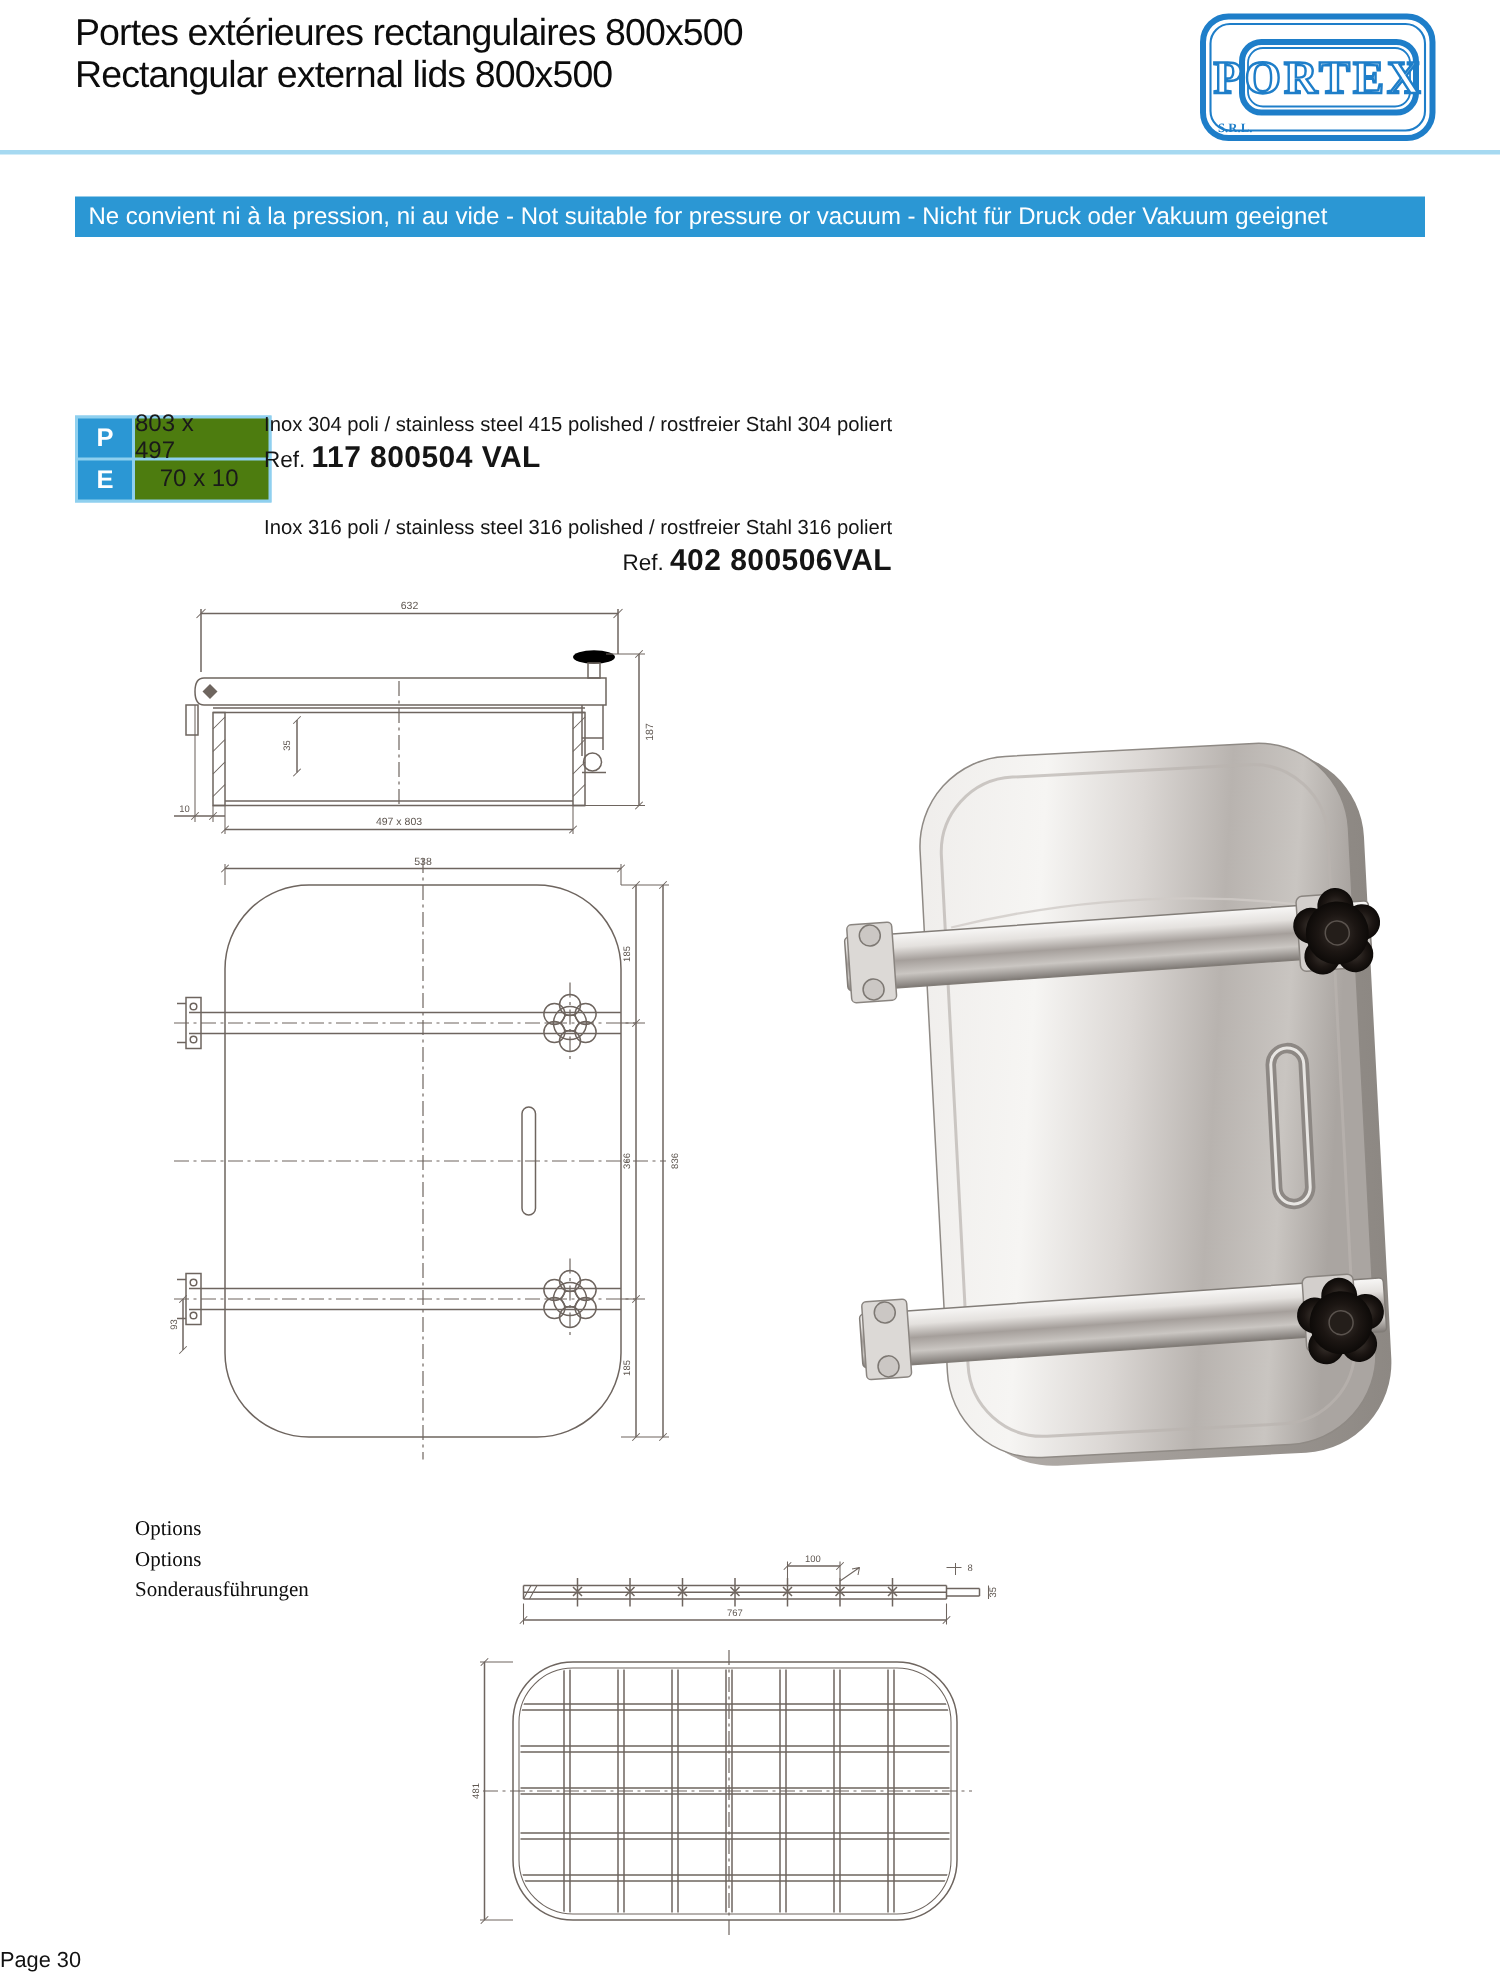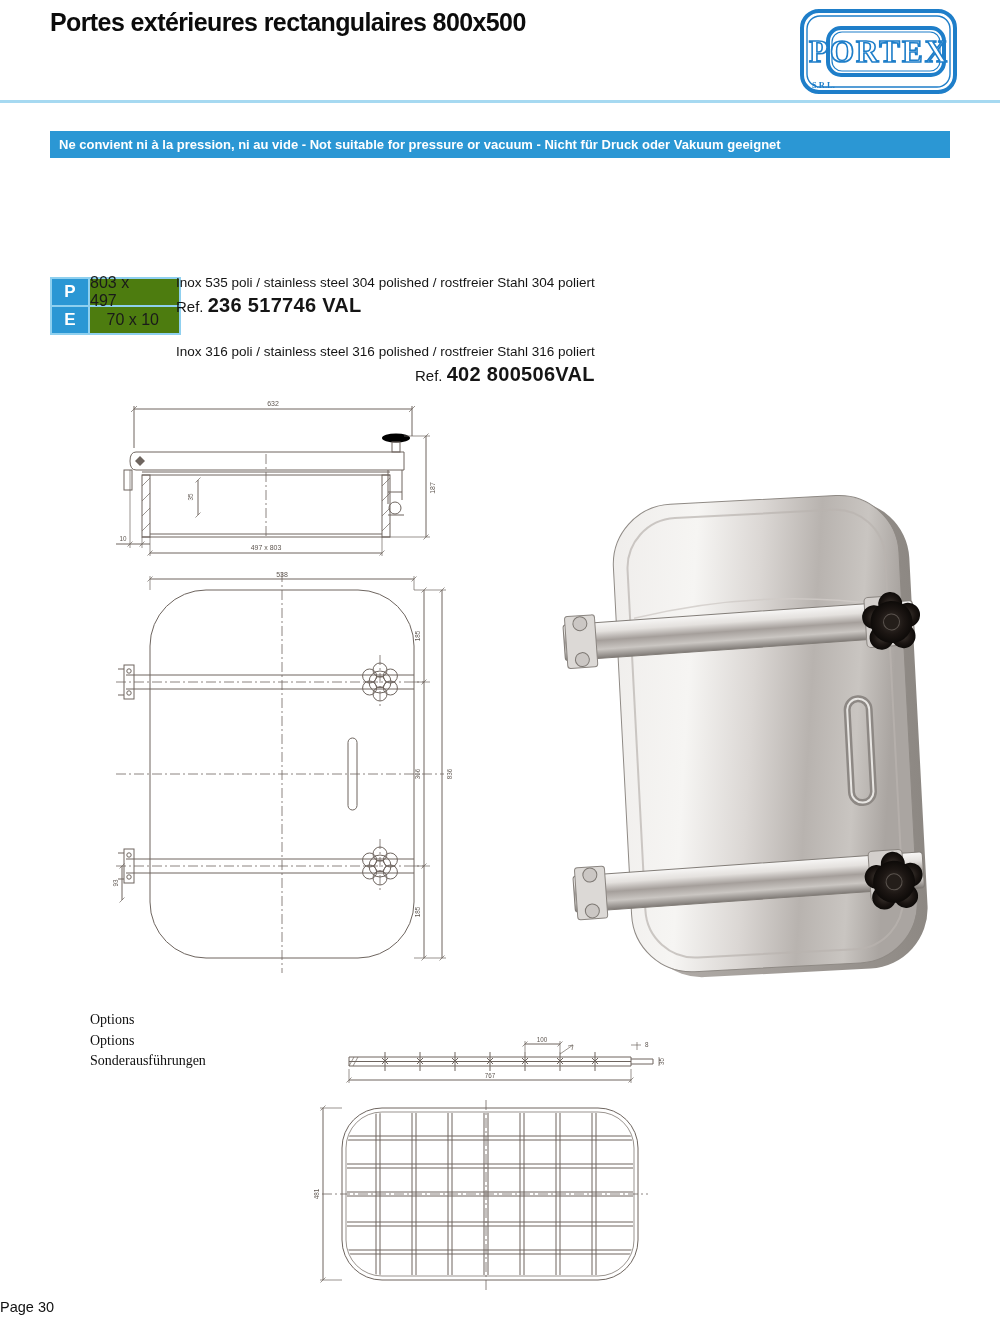--- a/index.html
+++ b/index.html
@@ -1,29 +1,29 @@
 <!DOCTYPE html>
 <html><head>
 <meta charset="utf-8">
 <style>
   html,body{margin:0;padding:0;background:#ffffff;}
   .page{position:relative;width:1000px;height:1324px;background:#fff;
         font-family:"Liberation Sans",sans-serif;overflow:hidden;color:#111;}
 
   
-  .titles{position:absolute;left:50px;top:8px;font-weight:700;font-size:25px;
+  .titles{position:absolute;left:50px;top:8px;font-weight:400;font-size:25px;
           line-height:28px;letter-spacing:-0.6px;color:#0c0c0c;white-space:nowrap;}
 
   
   .logo-svg{position:absolute;left:798px;top:4px;}
 
   .cyan-rule{position:absolute;left:0;top:100px;width:1000px;height:3px;background:#a6d9f1;}
 
   .banner{position:absolute;left:50px;top:131px;width:900px;height:27px;background:#2b97d4;
-          color:#fff;font-size:13px;font-weight:700;display:flex;align-items:center;
+          color:#fff;font-size:16px;font-weight:400;display:flex;align-items:center;
           padding-left:9px;box-sizing:border-box;}
 
   .product-box{position:absolute;left:50px;top:190px;width:537px;background:#2b97d4;color:#fff;
           font-weight:700;font-size:15.5px;line-height:25.5px;padding:7px 0 7px 12px;
           box-sizing:border-box;}
 
   .spec-table{position:absolute;left:50px;top:277px;display:grid;
           grid-template-columns:36px 89px;grid-auto-rows:26px;gap:2px;
           background:#8fd0ef;border:2px solid #8fd0ef;}
   .spec-key{background:#2b97d4;color:#fff;font-weight:700;font-size:17px;
@@ -54,20 +54,21 @@
 
   .photo-svg{position:absolute;left:548px;top:462px;}
 </style>
 </head>
 <body>
 
 <div class="page">
 
   <div class="titles">
     <div>Portes extérieures rectangulaires 800x500</div>
+    <div>Rectangular external lids 800x500</div>
   </div>
 
   <svg class="logo-svg" width="162" height="96" viewBox="0 0 162 96">
     <rect x="4" y="7" width="153" height="81" rx="17" fill="none" stroke="#1e7ec9" stroke-width="4"></rect>
     <rect x="9" y="12" width="143" height="71" rx="13" fill="none" stroke="#1e7ec9" stroke-width="1.4"></rect>
     <rect x="30" y="24" width="116" height="47" rx="13" fill="none" stroke="#1e7ec9" stroke-width="4"></rect>
     <rect x="34" y="28" width="108" height="39" rx="10" fill="none" stroke="#1e7ec9" stroke-width="1.2"></rect>
     <text x="81" y="58" text-anchor="middle" font-family="Liberation Serif, serif" font-weight="bold" font-size="31" letter-spacing="2" fill="#ffffff" stroke="#1e7ec9" stroke-width="1.6">PORTEX</text>
     <text x="14" y="84" font-family="Liberation Serif, serif" font-weight="bold" font-size="8.5" fill="#1e7ec9">S.R.L.</text>
   </svg>
@@ -80,24 +81,24 @@
 
 
   <div class="spec-table">
     <div class="spec-key">P</div>
     <div class="spec-val">803 x 497</div>
     <div class="spec-key">E</div>
     <div class="spec-val">70 x 10</div>
   </div>
 
   <div class="variant v1">
-    <div class="material">Inox 535  poli / stainless steel 304  polished / rostfreier Stahl 304  poliert</div>
+    <div class="material">Inox 304  poli / stainless steel 415  polished / rostfreier Stahl 304  poliert</div>
     <div class="refline">
       <span>Ref.</span>
-      <span class="refnum">236 517746 VAL</span>
+      <span class="refnum">117 800504 VAL</span>
     </div>
   </div>
 
   <div class="variant v2">
     <div class="material">Inox 316 poli / stainless steel 316 polished / rostfreier Stahl 316 poliert</div>
     <div class="refline">
       <span>Ref.</span>
       <span class="refnum">402 800506VAL</span>
     </div>
   </div>

